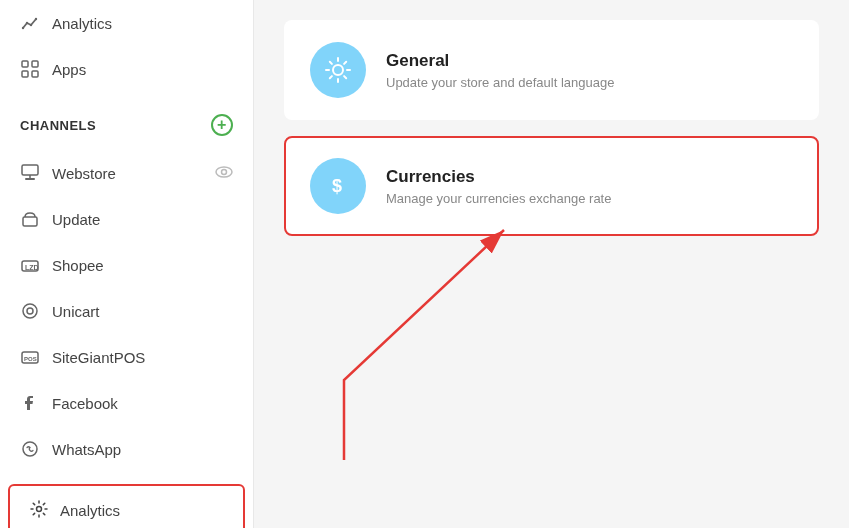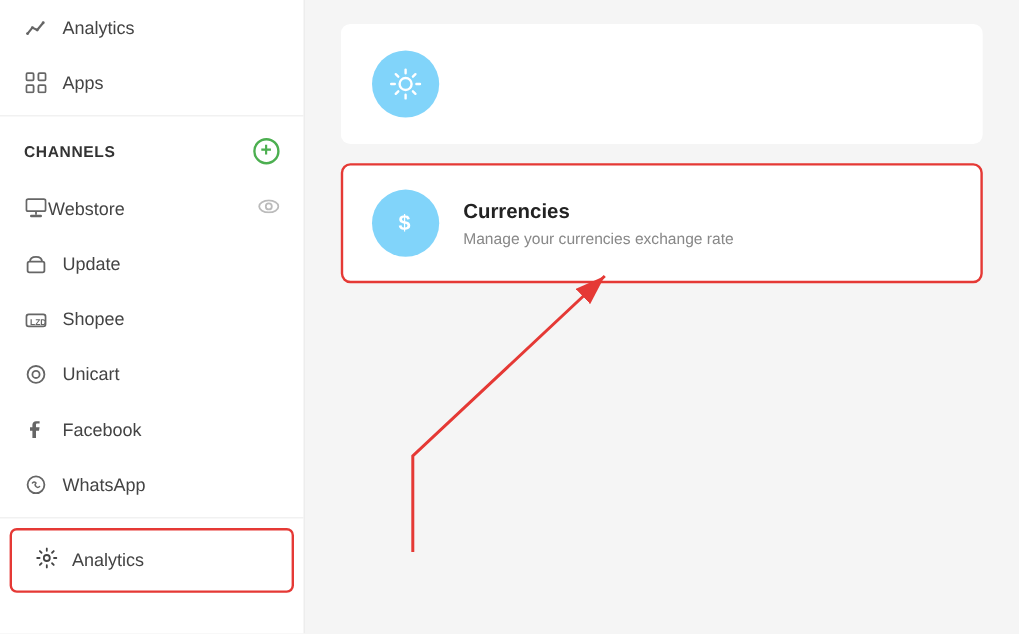--- a/index.html
+++ b/index.html
@@ -190,21 +190,21 @@
   <div class="divider"></div>
 
   <div class="channels-header">
     <span>CHANNELS</span>
     <div class="header-icons">
       <div class="add-icon">+</div>
     </div>
   </div>
 
   <div class="sidebar-item" style="justify-content: space-between;">
-    <div style="display:flex;align-items:center;">
+    <div style="display:flex;align-items:center;gap:12px;">
       <span class="icon-wrap">
         <svg width="18" height="18" viewBox="0 0 18 18" fill="none">
           <rect x="1" y="1" width="16" height="10" rx="1.5" stroke="#666" stroke-width="1.5"></rect>
           <rect x="4" y="14" width="10" height="2" rx="1" fill="#666"></rect>
           <line x1="9" y1="11" x2="9" y2="14" stroke="#666" stroke-width="1.5"></line>
         </svg>
       </span>
       <span>Webstore</span>
     </div>
     <span class="eye-icon">
@@ -238,20 +238,29 @@
   <div class="sidebar-item">
     <span class="icon-wrap">
       <svg width="18" height="18" viewBox="0 0 18 18" fill="none">
         <circle cx="9" cy="9" r="7" stroke="#666" stroke-width="1.5"></circle>
         <circle cx="9" cy="9" r="3" stroke="#666" stroke-width="1.5"></circle>
       </svg>
     </span>
     <span>Unicart</span>
   </div>
 
+  <div class="sidebar-item">
+    <span class="icon-wrap">
+      <svg width="18" height="18" viewBox="0 0 18 18">
+        <rect x="1" y="4" width="16" height="11" rx="2" fill="none" stroke="#666" stroke-width="1.5"></rect>
+        <text x="3" y="13" font-size="6" fill="#666" font-weight="bold">POS</text>
+      </svg>
+    </span>
+    <span>SiteGiantPOS</span>
+  </div>
 
   <div class="sidebar-item">
     <span class="icon-wrap">
       <svg width="18" height="18" viewBox="0 0 18 18" fill="none">
         <path d="M11 2H9C7.3 2 6 3.3 6 5V7H4V10H6V16H9V10H11.5L12 7H9V5C9 4.4 9.4 4 10 4H12V2H11Z" fill="#666"></path>
       </svg>
     </span>
     <span>Facebook</span>
   </div>
 
@@ -279,20 +288,24 @@
 </div>
 
 <div class="main-content">
 
   <div class="card">
     <div class="card-icon">
       <svg width="28" height="28" viewBox="0 0 28 28" fill="none">
         <circle cx="14" cy="14" r="5" stroke="white" stroke-width="2"></circle>
         <path d="M14 2v3M14 23v3M2 14h3M23 14h3M5.8 5.8l2.1 2.1M20.1 20.1l2.1 2.1M5.8 22.2l2.1-2.1M20.1 7.9l2.1-2.1" stroke="white" stroke-width="2" stroke-linecap="round"></path>
       </svg>
+    </div>
+    <div class="card-info">
+      <h3>General</h3>
+      <p>Update your store and default language</p>
     </div>
   </div>
 
   <div class="card card-currencies">
     <div class="card-icon">
       <svg width="28" height="28" viewBox="0 0 28 28" fill="none">
         <text x="8" y="20" font-size="18" fill="white" font-weight="bold" font-family="Arial">$</text>
       </svg>
     </div>
     <div class="card-info">

